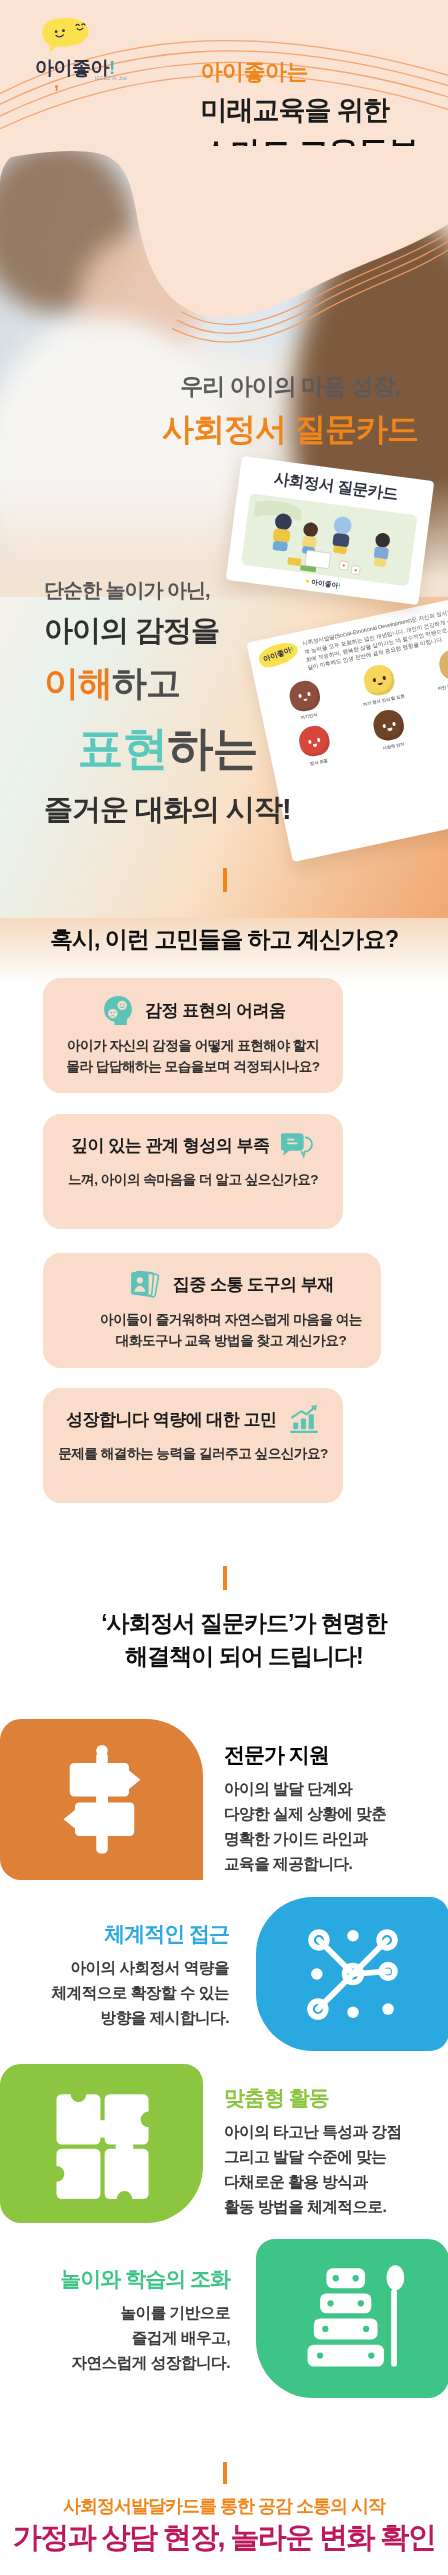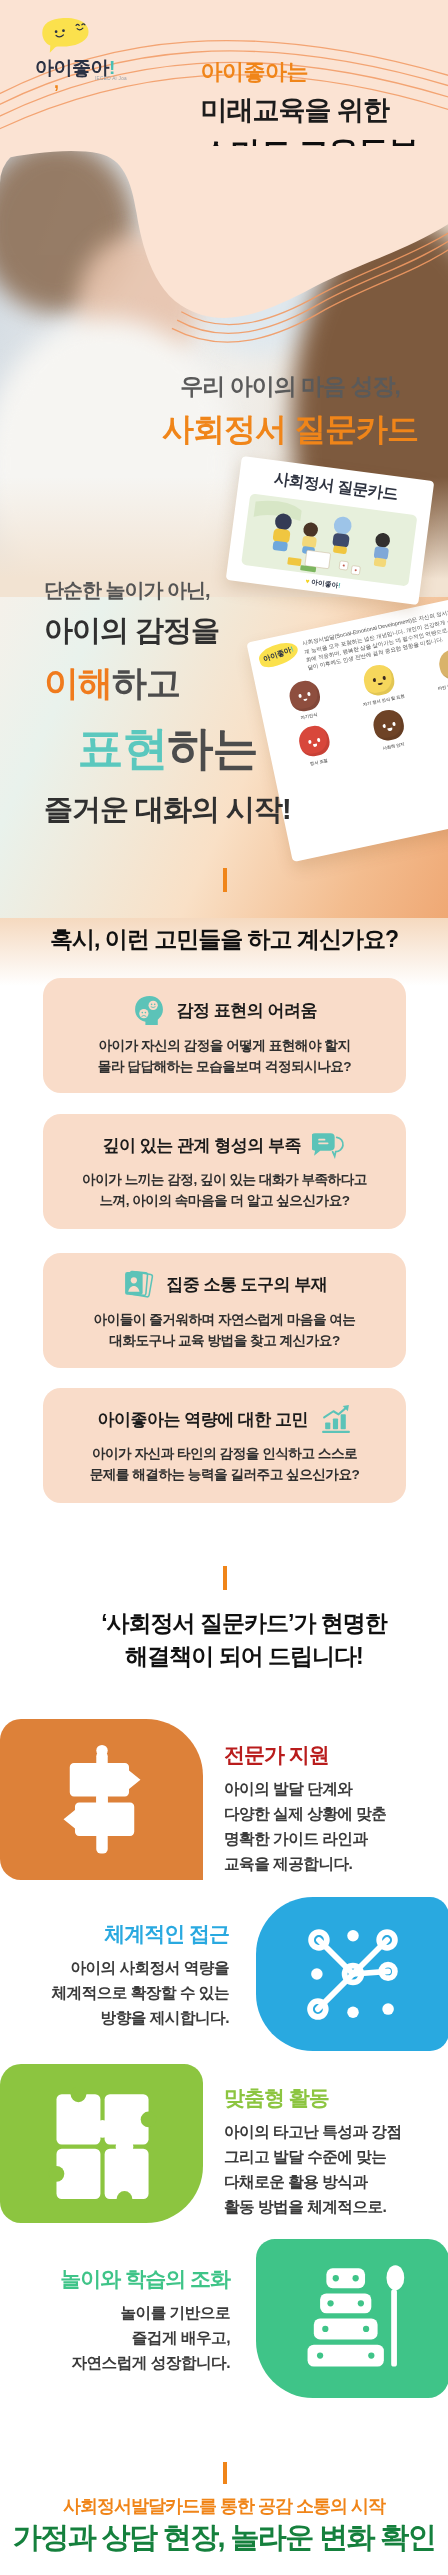--- a/index.html
+++ b/index.html
@@ -73,21 +73,21 @@
   .mascot .eL{width:3.1px;height:3.7px;left:8.9px;top:12.5px;}
   .mascot .eR{width:3.1px;height:3.7px;right:8.9px;top:12.5px;}
   .mascot .mo{width:4.2px;height:2.1px;left:13px;top:18px;border-radius:0 0 4.2px 4.2px;}
   .mlabel{margin-top:3.1px;font-size:4.2px;line-height:1.3;color:#6e6e6e;font-weight:700;}
 
   .vbar{left:223px;width:3.7px;background:#F08519;}
 
   
   .concern-head{top:924px;left:0;width:448px;text-align:center;font-size:23px;font-weight:900;
                 color:#101010;letter-spacing:-1px;}
-  .ccard{left:43px;width:363px;height:115px;background:#F9DCC9;border-radius:17.7px;}
+  .ccard{left:43px;width:300px;height:115px;background:#F9DCC9;border-radius:17.7px;}
   .chead{display:flex;align-items:center;justify-content:center;gap:11.5px;margin-top:15.6px;}
   .ctitle{font-size:17px;font-weight:800;color:#1a1a1a;letter-spacing:-0.5px;}
   .cbody{margin-top:8.3px;text-align:center;font-size:13.6px;font-weight:600;color:#2e2e2e;line-height:1.55;letter-spacing:-0.5px;}
 
   
   .sol-head{top:1607px;left:0;width:448px;text-align:center;font-size:23px;font-weight:900;
             color:#101010;letter-spacing:-1px;line-height:1.42;margin-left:20px;}
 
   
   .fblock{display:flex;align-items:center;justify-content:center;}
@@ -99,21 +99,21 @@
   .fbody{margin-top:8.3px;font-size:15.6px;font-weight:600;color:#3a3a3a;line-height:1.6;letter-spacing:-0.5px;}
   .ft1{top:1741px;left:224px;}
   .ft2{top:1920px;left:31px;width:198px;text-align:right;}
   .ft3{top:2084px;left:224px;}
   .ft4{top:2265px;left:31px;width:199px;text-align:right;}
 
   
   .foot-sub{top:2494px;left:0;width:448px;text-align:center;font-size:18px;font-weight:800;
             color:#F08519;letter-spacing:-1px;}
   .foot-head{top:2518px;left:0;width:448px;text-align:center;font-size:29px;font-weight:900;
-             color:#15803d;letter-spacing:-1.6px;}
+             color:#be185d;letter-spacing:-1.6px;}
 </style>
 </head>
 <body>
 
 <div class="page">
 
   <div class="abs hero-bg"></div>
 
   <svg class="abs top-waves" width="448" height="292" viewBox="0 0 860 560">
     <g fill="none" stroke="#F29A63" stroke-width="2.5" opacity="0.85">
@@ -291,56 +291,54 @@
     <div class="chead">
       <div class="ctitle">깊이 있는 관계 형성의 부족</div>
       <svg width="34" height="31" viewBox="0 0 66 60">
         <path d="M6,6 h32 a8,8 0 0 1 8,8 v18 a8,8 0 0 1 -8,8 h-20 l-12,10 2,-10 a8,8 0 0 1 -8,-8 V14 a8,8 0 0 1 8,-8 Z" fill="#5CC3B8" transform="translate(-2,0)"></path>
         <rect x="12" y="17" width="14" height="3.4" rx="1.7" fill="#F9DCC9"></rect>
         <rect x="12" y="24" width="20" height="3.4" rx="1.7" fill="#F9DCC9"></rect>
         <path d="M48,14 a14,14 0 0 1 12,16 a14,14 0 0 1 -14,12 l-2,9 -4,-9" fill="none" stroke="#5CC3B8" stroke-width="3.4" stroke-linecap="round"></path>
       </svg>
     </div>
     <div class="cbody">
-      <div>아이가 느끼는 감정, 깊이 있는 대화가 부족하다고</div>
       <div>느껴, 아이의 속마음을 더 알고 싶으신가요?</div>
     </div>
   </div>
 
-  <div class="abs ccard" style="top:1253px;">
+  <div class="abs ccard" style="top:1253px;padding-left:38px;">
     <div class="chead">
       <svg width="33" height="32" viewBox="0 0 64 62">
         <rect x="22" y="8" width="34" height="44" rx="4" fill="none" stroke="#5CC3B8" stroke-width="3" transform="rotate(10 39 30)"></rect>
         <rect x="14" y="6" width="34" height="44" rx="4" fill="none" stroke="#5CC3B8" stroke-width="3" transform="rotate(5 31 28)"></rect>
         <rect x="6" y="6" width="34" height="44" rx="4" fill="#5CC3B8"></rect>
         <circle cx="23" cy="22" r="6" fill="#F9DCC9"></circle>
         <path d="M12,44 c2,-8 7,-11 11,-11 c4,0 9,3 11,11 Z" fill="#F9DCC9"></path>
       </svg>
       <div class="ctitle">집중 소통 도구의 부재</div>
     </div>
     <div class="cbody">
       <div>아이들이 즐거워하며 자연스럽게 마음을 여는</div>
       <div>대화도구나 교육 방법을 찾고 계신가요?</div>
     </div>
   </div>
 
   <div class="abs ccard" style="top:1388px;">
     <div class="chead">
-      <div class="ctitle">아이좋아는 역량에 대한 고민</div>
+      <div class="ctitle">성장합니다 역량에 대한 고민</div>
       <svg width="32" height="31" viewBox="0 0 62 60">
         <rect x="4" y="52" width="54" height="4" rx="2" fill="#5CC3B8"></rect>
         <rect x="10" y="36" width="10" height="13" rx="1.5" fill="#5CC3B8"></rect>
         <rect x="25" y="28" width="10" height="21" rx="1.5" fill="#5CC3B8"></rect>
         <rect x="40" y="20" width="10" height="29" rx="1.5" fill="#5CC3B8"></rect>
         <path d="M8,26 L26,14 L36,20 L52,6" fill="none" stroke="#5CC3B8" stroke-width="4" stroke-linecap="round" stroke-linejoin="round"></path>
         <path d="M44,4 L56,2 L54,14 Z" fill="#5CC3B8"></path>
       </svg>
     </div>
     <div class="cbody">
-      <div>아이가 자신과 타인의 감정을 인식하고 스스로</div>
       <div>문제를 해결하는 능력을 길러주고 싶으신가요?</div>
     </div>
   </div>
 
   <div class="abs vbar" style="top:1566px;height:24px;"></div>
 
   <div class="abs sol-head">
     <div>‘사회정서 질문카드’가 현명한</div>
     <div>해결책이 되어 드립니다!</div>
   </div>
@@ -348,21 +346,21 @@
   <div class="abs fblock fb1" style="background-color: rgb(221, 129, 57);">
     <svg width="104" height="115" viewBox="0 0 200 220">
       <circle cx="100" cy="16" r="11" fill="#fff"></circle>
       <rect x="89" y="18" width="22" height="196" rx="9" fill="#fff"></rect>
       <path d="M46,40 h98 a8,8 0 0 1 8,8 v6 l22,18 -22,18 v6 a8,8 0 0 1 -8,8 h-98 a8,8 0 0 1 -8,-8 v-48 a8,8 0 0 1 8,-8 Z" fill="#fff"></path>
       <path d="M154,116 h-98 a8,8 0 0 0 -8,8 v6 l-22,18 22,18 v6 a8,8 0 0 0 8,8 h98 a8,8 0 0 0 8,-8 v-48 a8,8 0 0 0 -8,-8 Z" fill="#fff"></path>
       <rect x="89" y="104" width="22" height="14" fill="#fff"></rect>
     </svg>
   </div>
   <div class="abs ft1">
-    <div class="ftitle" style="color: #b91c1c;">전문가 지원</div>
+    <div class="ftitle" style="color: #000000;">전문가 지원</div>
     <div class="fbody">
       <div>아이의 발달 단계와</div>
       <div>다양한 실제 상황에 맞춘</div>
       <div>명확한 가이드 라인과</div>
       <div>교육을 제공합니다.</div>
     </div>
   </div>
 
   <div class="abs fblock fb2" style="background-color: rgb(41, 169, 224);">
     <svg width="110" height="110" viewBox="0 0 210 210">

